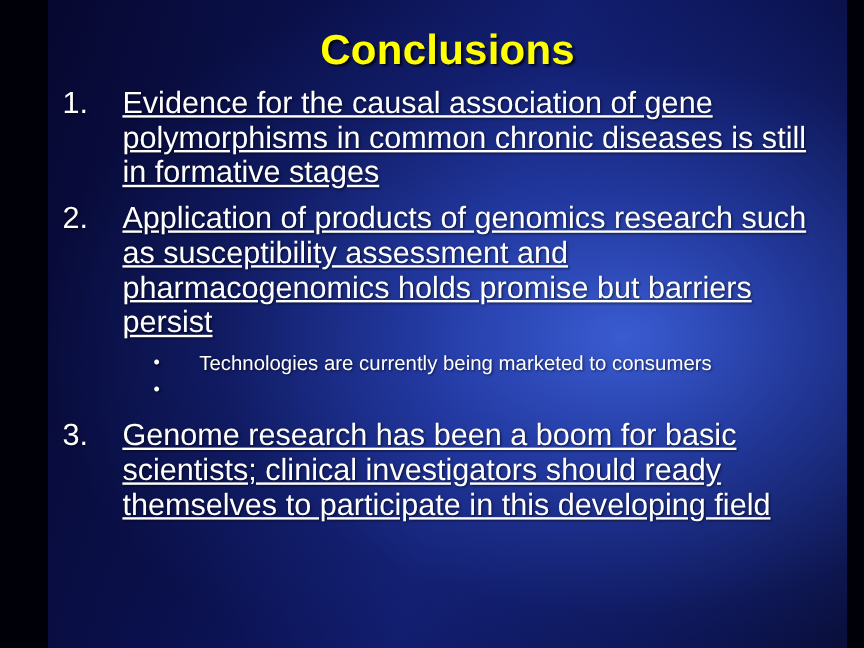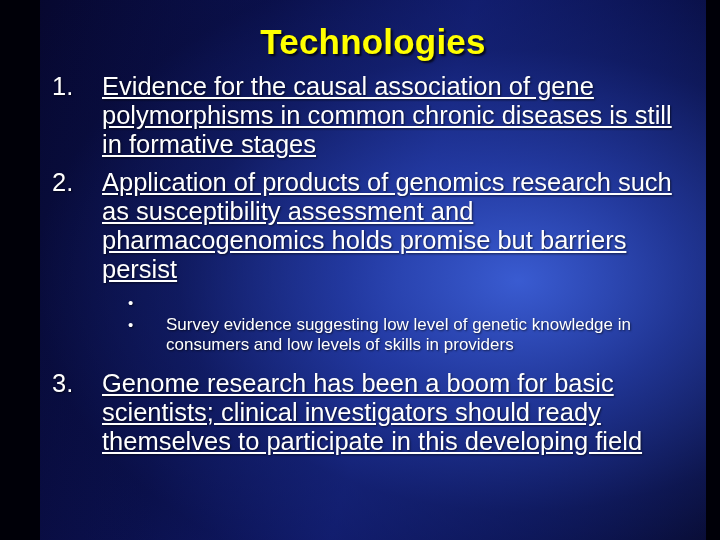--- a/index.html
+++ b/index.html
@@ -99,45 +99,45 @@
   .spacer-md { height: 12px; }
 </style>
 </head>
 <body>
 
 <div class="slide">
 
   <div class="gutter-left"></div>
   <div class="gutter-right"></div>
 
-  <div class="title">Technologies</div>
+  <div class="title">Conclusions</div>
 
   <div class="content">
 
     <div class="item lvl1">
       <div class="marker">1.</div>
       <div class="text">Evidence for the causal association of gene polymorphisms in common chronic diseases is still in formative stages</div>
     </div>
 
     <div class="spacer-sm"></div>
 
     <div class="item lvl1">
       <div class="marker">2.</div>
       <div class="text">Application of products of genomics research such as susceptibility assessment and pharmacogenomics holds promise but barriers persist</div>
     </div>
 
     <div class="spacer-sm"></div>
 
     <div class="item lvl2">
       <div class="marker">•</div>
+      <div class="text">Technologies are currently being marketed to consumers</div>
     </div>
 
     <div class="item lvl2">
       <div class="marker">•</div>
-      <div class="text">Survey evidence suggesting low level of genetic knowledge in consumers and low levels of skills in providers</div>
     </div>
 
     <div class="spacer-md"></div>
 
     <div class="item lvl1">
       <div class="marker">3.</div>
       <div class="text">Genome research has been a boom for basic scientists; clinical investigators should ready themselves to participate in this developing field</div>
     </div>
 
   </div>

